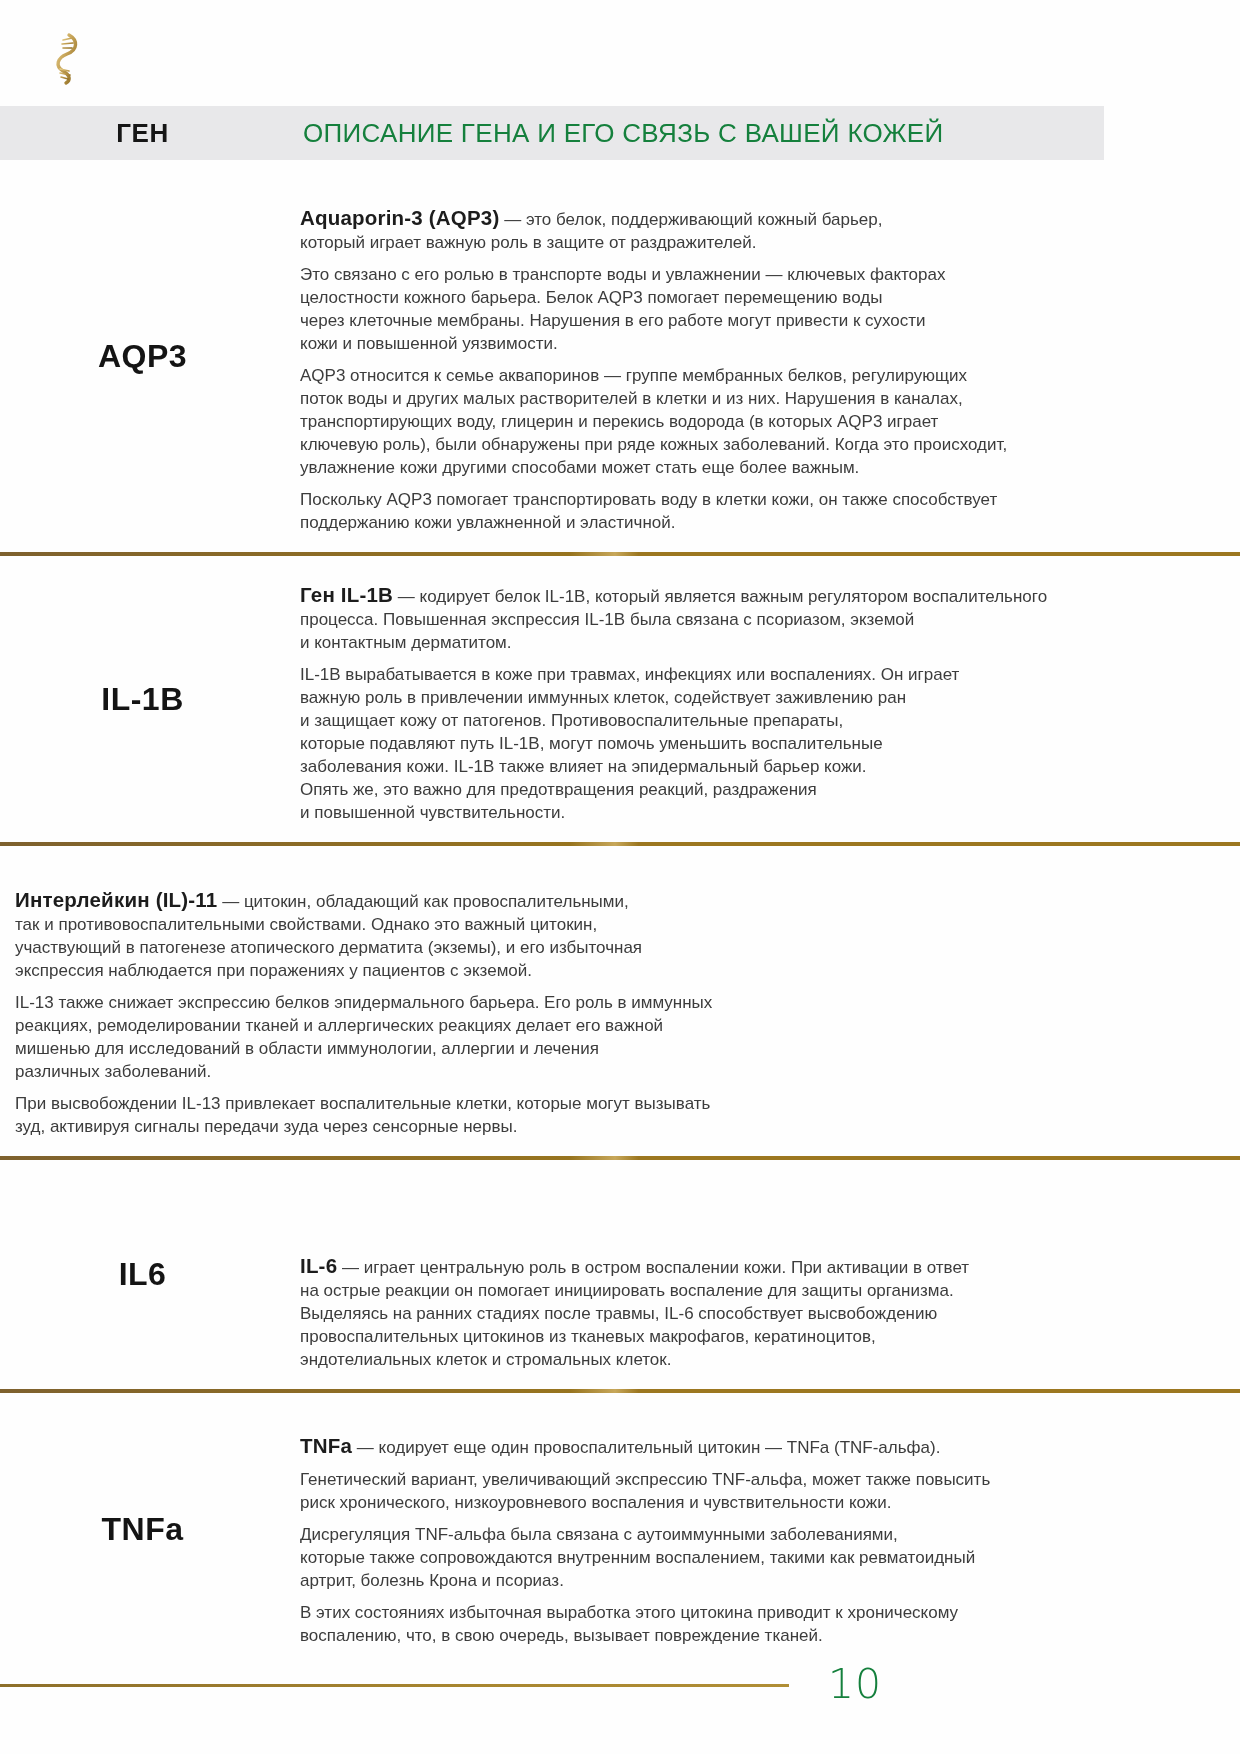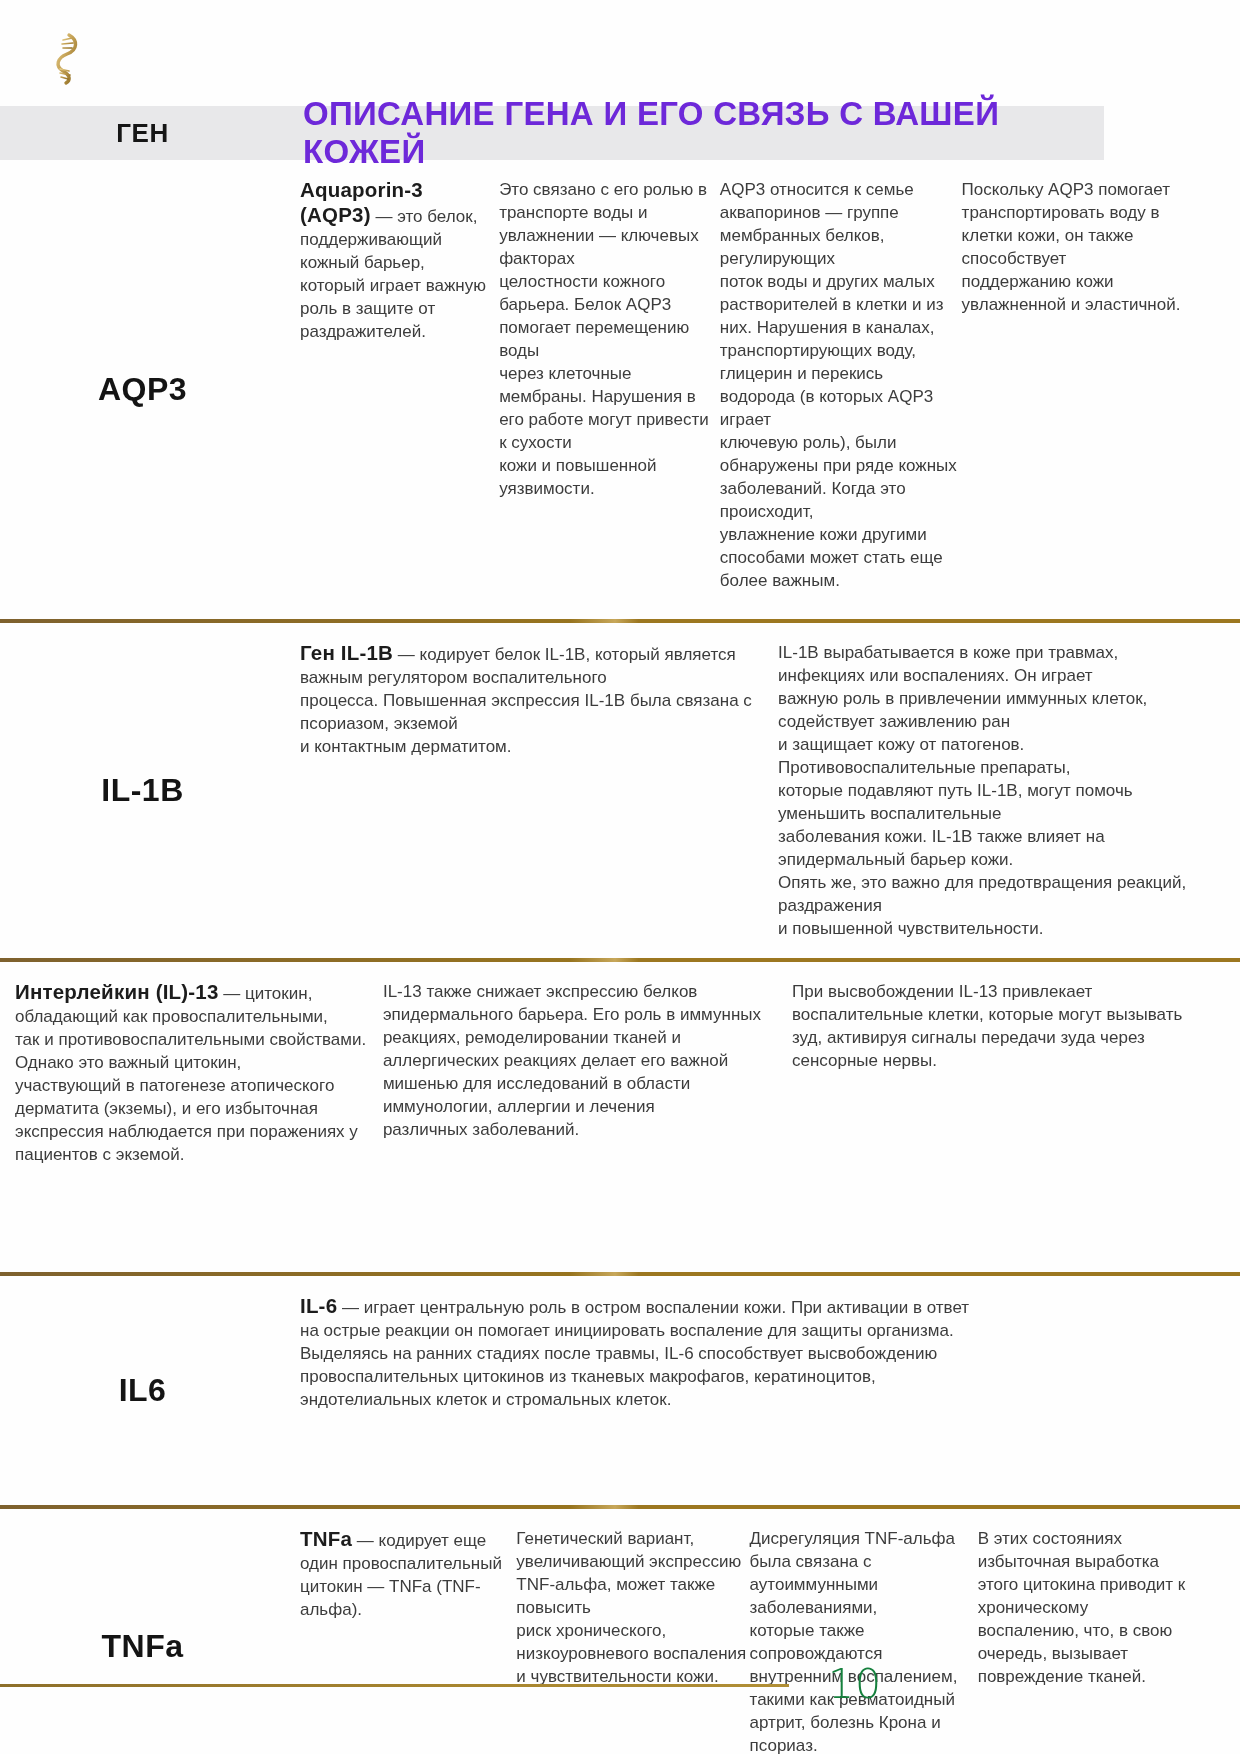--- a/index.html
+++ b/index.html
@@ -19,39 +19,39 @@
   .header-band{
     position:absolute;left:0;top:106px;width:1104px;height:54px;
     background:#e8e8ea;display:flex;align-items:center;
   }
   .header-gene-cell{
     width:285px;flex:0 0 285px;text-align:center;
     font-size:26px;font-weight:700;color:#161616;letter-spacing:.5px;
   }
   .header-desc-cell{
     padding-left:18px;
-    font-size:33px;font-weight:700;color:#6d28d9;letter-spacing:.3px;
+    font-size:26px;font-weight:400;color:#15803d;letter-spacing:.3px;
   }
 
   
   .table-body{position:absolute;left:0;top:160px;width:1240px;}
   .row{display:flex;width:1240px;box-sizing:border-box;}
   .row-aqp3{min-height:392px;}
   .row-il1b{min-height:286px;}
   .row-il13{min-height:310px;}
   .row-il6{min-height:229px;}
   .row-tnfa{min-height:272px;}
   .gene-cell{
     width:285px;flex:0 0 285px;display:flex;align-items:center;justify-content:center;
   }
   .gene-label{
     font-size:32px;font-weight:700;color:#141414;letter-spacing:.5px;
   }
   .text-cell{
-    flex:1 1 auto;display:flex;flex-direction:row;justify-content:flex-start;
+    flex:1 1 auto;display:flex;flex-direction:column;justify-content:flex-end;
     padding:18px 40px 18px 15px;box-sizing:border-box;
   }
   .body-p{
     margin:0 0 9px 0;
     font-size:17px;line-height:23px;color:#3c3c3c;
     white-space:pre-line;
   }
   .body-p:last-child{margin-bottom:0;}
   .lead{
     font-size:20.5px;font-weight:700;color:#1c1c1c;letter-spacing:.2px;
@@ -132,21 +132,21 @@
 и защищает кожу от патогенов. Противовоспалительные препараты,
 которые подавляют путь IL-1B, могут помочь уменьшить воспалительные
 заболевания кожи. IL-1B также влияет на эпидермальный барьер кожи.
 Опять же, это важно для предотвращения реакций, раздражения
 и повышенной чувствительности.</p>
         </div>
     </div>
   <div class="divider"></div>
     <div class="row row-il13">
       <div class="text-cell">
-          <p class="body-p"><b class="lead">Интерлейкин (IL)-13</b> — цитокин, обладающий как провоспалительными,
+          <p class="body-p"><b class="lead">Интерлейкин (IL)-11</b> — цитокин, обладающий как провоспалительными,
 так и противовоспалительными свойствами. Однако это важный цитокин,
 участвующий в патогенезе атопического дерматита (экземы), и его избыточная
 экспрессия наблюдается при поражениях у пациентов с экземой.</p>
           <p class="body-p">IL-13 также снижает экспрессию белков эпидермального барьера. Его роль в иммунных
 реакциях, ремоделировании тканей и аллергических реакциях делает его важной
 мишенью для исследований в области иммунологии, аллергии и лечения
 различных заболеваний.</p>
           <p class="body-p">При высвобождении IL-13 привлекает воспалительные клетки, которые могут вызывать
 зуд, активируя сигналы передачи зуда через сенсорные нервы.</p>
         </div>

